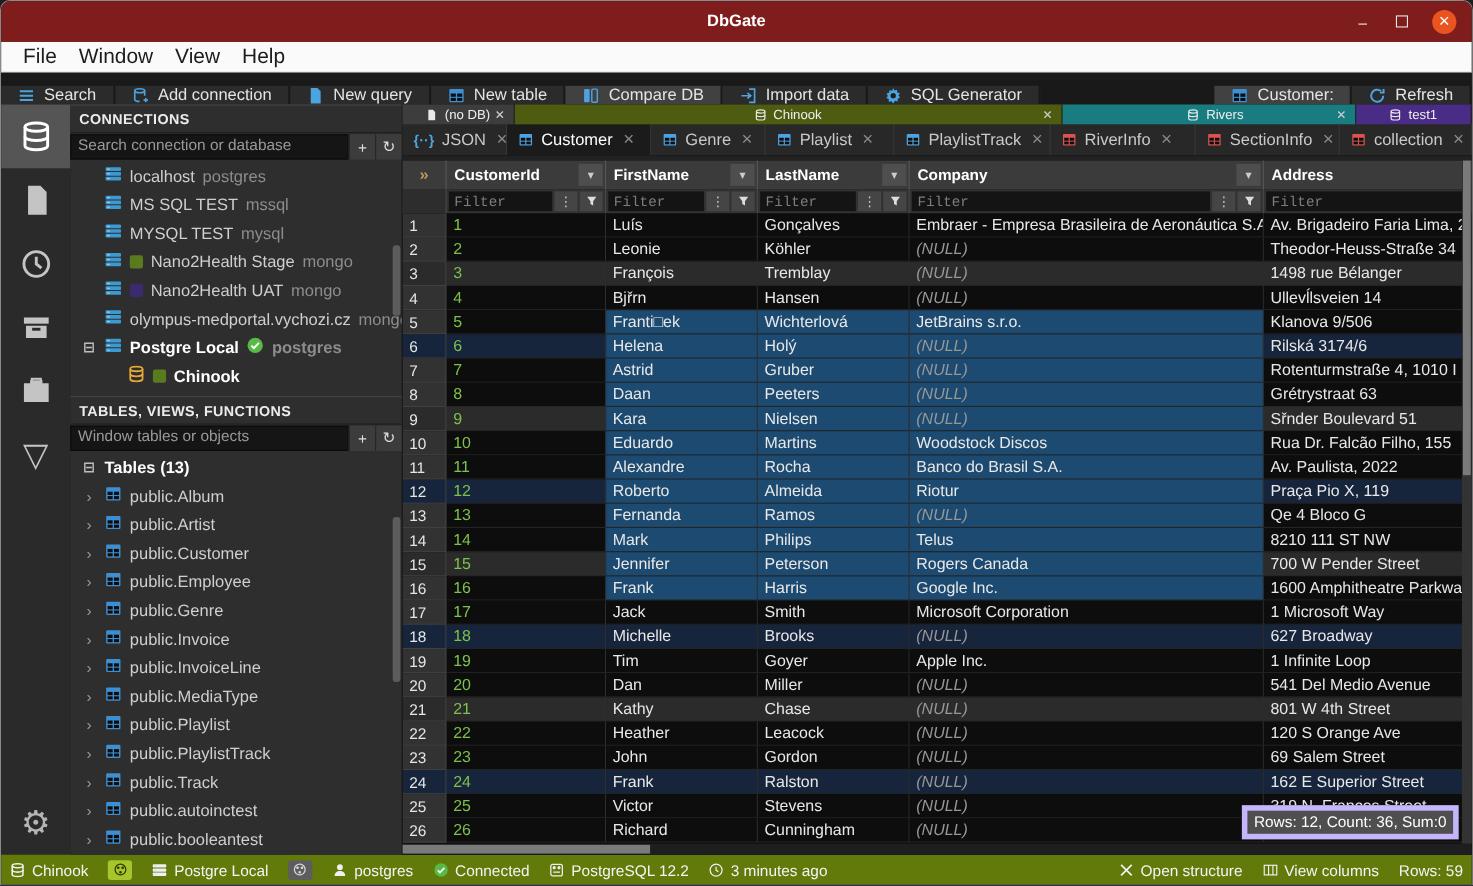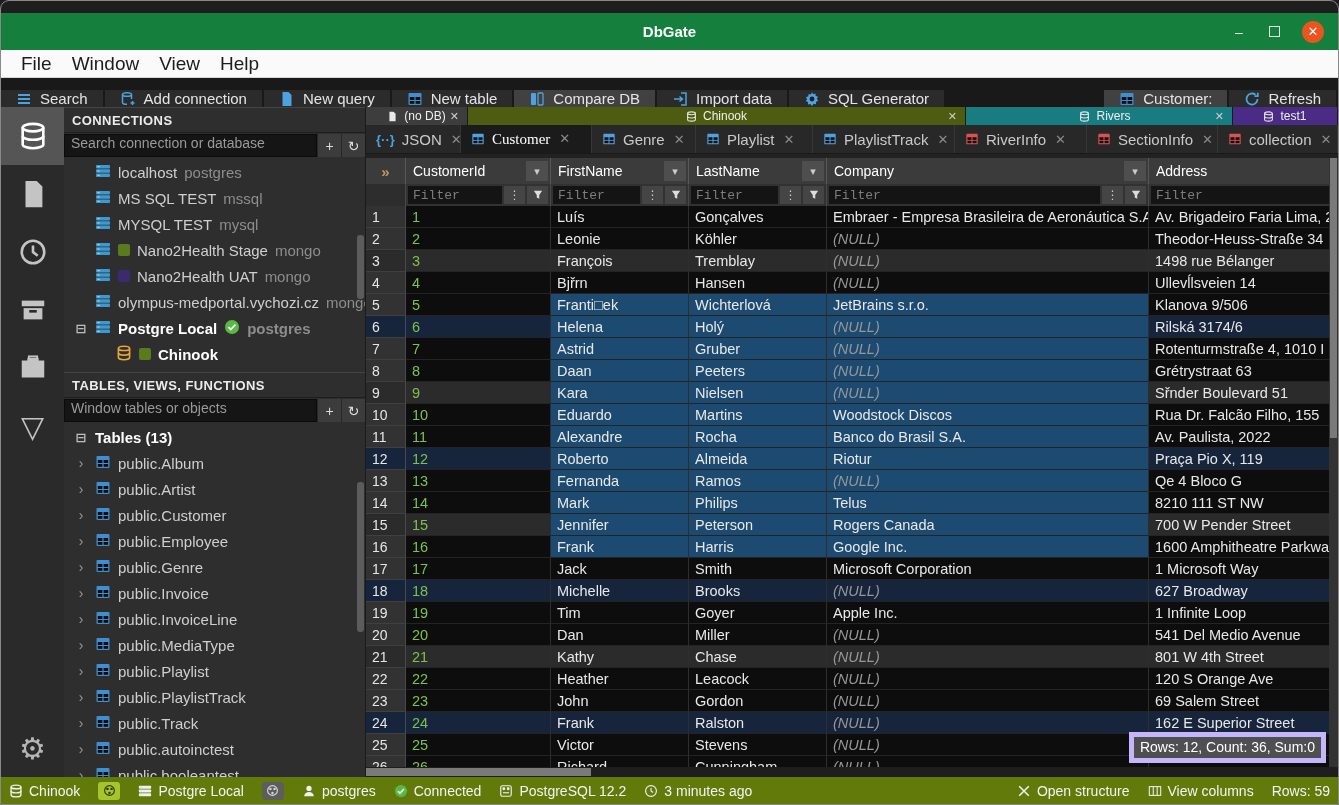--- a/index.html
+++ b/index.html
@@ -1,21 +1,21 @@
 <!DOCTYPE html>
 <html><head>
 <meta charset="utf-8">
 <style>
   * { margin:0; padding:0; box-sizing:border-box; }
   html,body { width:1339px; height:805px; overflow:hidden; }
   body { font-family:"Liberation Sans","DejaVu Sans",sans-serif; background:#1e1e1e; color:#e6e6e6; }
   .window { width:1339px; height:805px; display:flex; flex-direction:column; border:1px solid #8a8a8a; border-radius:9px 9px 0 0; overflow:hidden; }
 
   
-  .titlebar { height:37px; background:#15803d; display:flex; align-items:center; justify-content:center; position:relative; flex:0 0 auto;margin-top:12px; }
+  .titlebar { height:37px; background:#7f1d1d; display:flex; align-items:center; justify-content:center; position:relative; flex:0 0 auto; }
   .titlebar .title { font-weight:bold; font-size:15px; color:#fff; }
   .win-controls { position:absolute; right:14px; top:0; height:100%; display:flex; align-items:center; gap:22px; }
   .wc-min, .wc-max { color:#e8e8e8; font-size:14px; width:16px; text-align:center; cursor:default; }
   .wc-max { border:1.5px solid #e8e8e8; width:11px; height:11px; }
   .wc-close { width:22px; height:22px; border-radius:50%; background:#E9541F; color:#fff; font-size:13px; display:flex; align-items:center; justify-content:center; font-weight:bold; }
 
   
   .menubar { height:28px; background:#fafafa; border-bottom:1px solid #d6d6d6; display:flex; align-items:center; padding-left:10px; flex:0 0 auto; }
   .menu-item { color:#1c1c1c; font-size:19px; padding:0 10px; }
 
@@ -68,21 +68,21 @@
   .tab.active { background:#1b1b1b; color:#fff; }
   .tab .tab-close { color:#8a8a8a; font-size:13px; margin-left:2px; }
   .tab svg { width:14px; height:14px; }
   .tab .json-ic { font-weight:bold; font-size:13px; }
   .grid-gap { height:4px; background:#222; flex:0 0 auto; }
 
   
   .grid { flex:1; display:flex; flex-direction:column; min-height:0; position:relative; background:#0d0d0d; }
   .g-row { display:grid; grid-template-columns:40px 145px 138px 138px 322px 1fr; flex:0 0 auto; }
   .g-head { height:26px; background:#3b3b3b; }
-  .g-head .hcell { display:flex; align-items:center; padding-left:7px; font-weight:normal; font-size:14px; color:#fff; border-right:1px solid #575757; overflow:hidden; position:relative; }
+  .g-head .hcell { display:flex; align-items:center; padding-left:7px; font-weight:bold; font-size:14px; color:#fff; border-right:1px solid #575757; overflow:hidden; position:relative; }
   .hc-dd { position:absolute; right:2px; top:3px; bottom:3px; width:22px; background:#4e4e4e; color:#ccc; display:flex; align-items:center; justify-content:center; font-size:11px; }
   .g-head .corner { justify-content:center; padding-left:0; color:#b89a5a; font-size:15px; font-weight:bold; }
   .g-filter { height:22px; background:#323232;font-family:Liberation Mono, monospace; }
   .fcell { display:flex; align-items:stretch; border-right:1px solid #484848; padding:2px; gap:2px; }
   .f-input { flex:1; background:#141414; color:#7d7d7d; font-size:13px; display:flex; align-items:center; padding-left:5px; overflow:hidden; }
   .f-btn { width:21px; background:#454545; color:#ccc; display:flex; align-items:center; justify-content:center; font-size:12px; flex:0 0 auto; }
   .f-btn svg { width:10px; height:10px; }
   .g-body { flex:1; overflow:hidden; }
   .d-row { height:22px; }
   .cell { display:flex; align-items:center; padding:0 6px; font-size:14.5px; color:#e8e8e8; border-right:1px solid #2e2e2e; border-bottom:1px solid #242424; white-space:nowrap; overflow:hidden; background:#0d0d0d; }
@@ -584,21 +584,21 @@
           </div>
         </div>
       <div class="tabs" id="tabs">
           <div class="tab" style="width: 95px;">
             <span style="display:flex">
               <span class="json-ic" style="color:#4da3e0">{··}</span>
             </span>
             <span>JSON</span>
             <span class="tab-close">✕</span>
           </div>
-          <div class="tab active" style="width: 131px; font-family: Liberation Serif, serif;">
+          <div class="tab active" style="width: 131px;">
             <span style="display:flex">
               <svg class="svg14" viewBox="0 0 16 16" fill="#4da3e0">
                 <rect x="1.5" y="2" width="13" height="12" rx="1"></rect>
                 <rect x="2.8" y="6" width="4.6" height="3" fill="#0d0d0d"></rect>
                 <rect x="8.6" y="6" width="4.6" height="3" fill="#0d0d0d"></rect>
                 <rect x="2.8" y="10" width="4.6" height="2.8" fill="#0d0d0d"></rect>
                 <rect x="8.6" y="10" width="4.6" height="2.8" fill="#0d0d0d"></rect>
               </svg>
             </span>
             <span>Customer</span>

